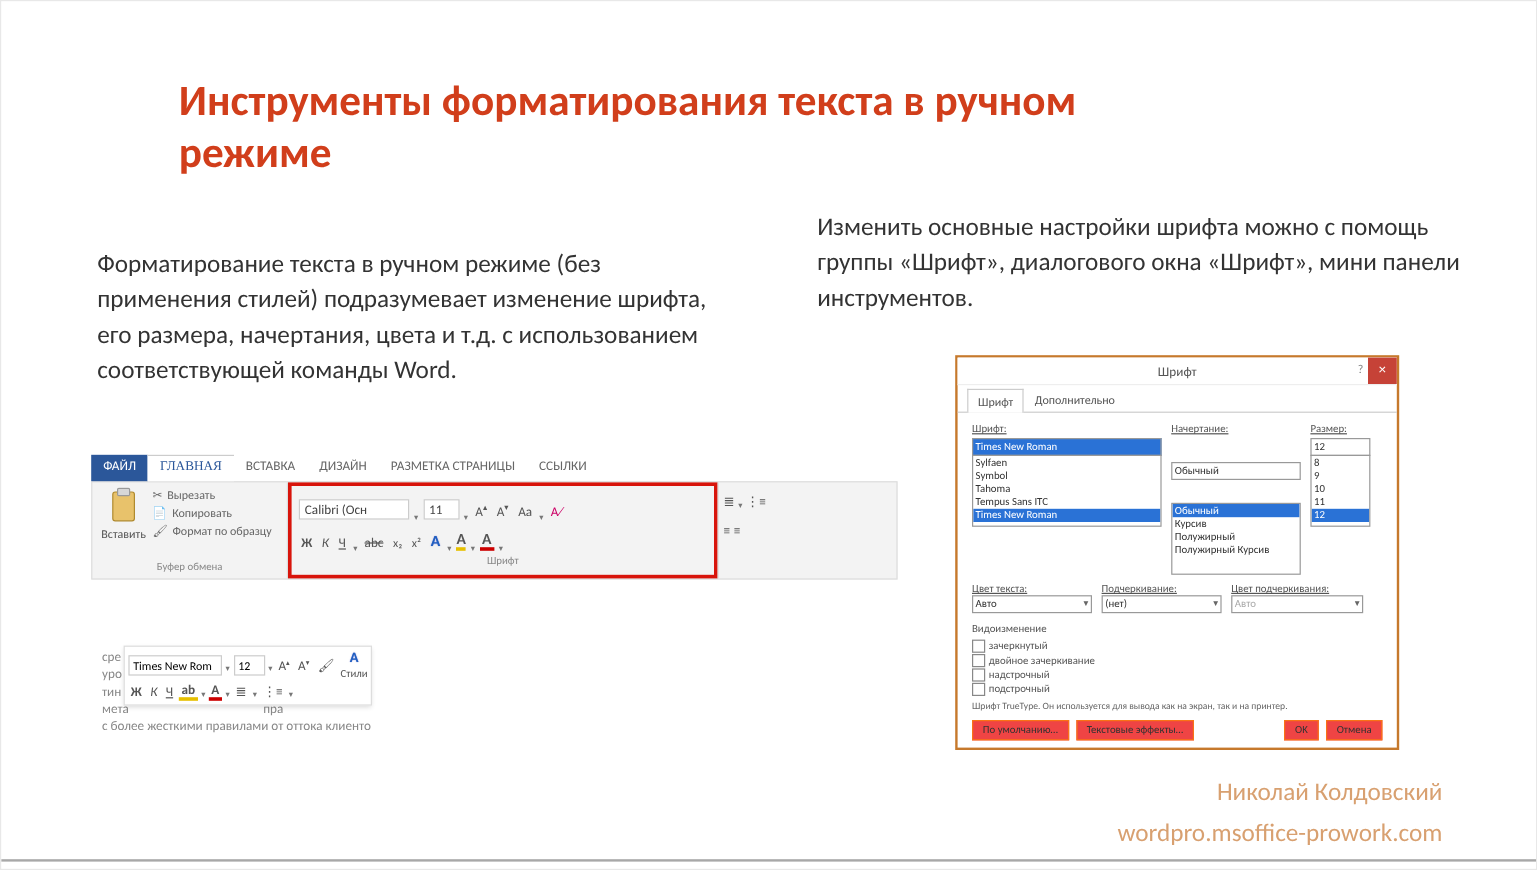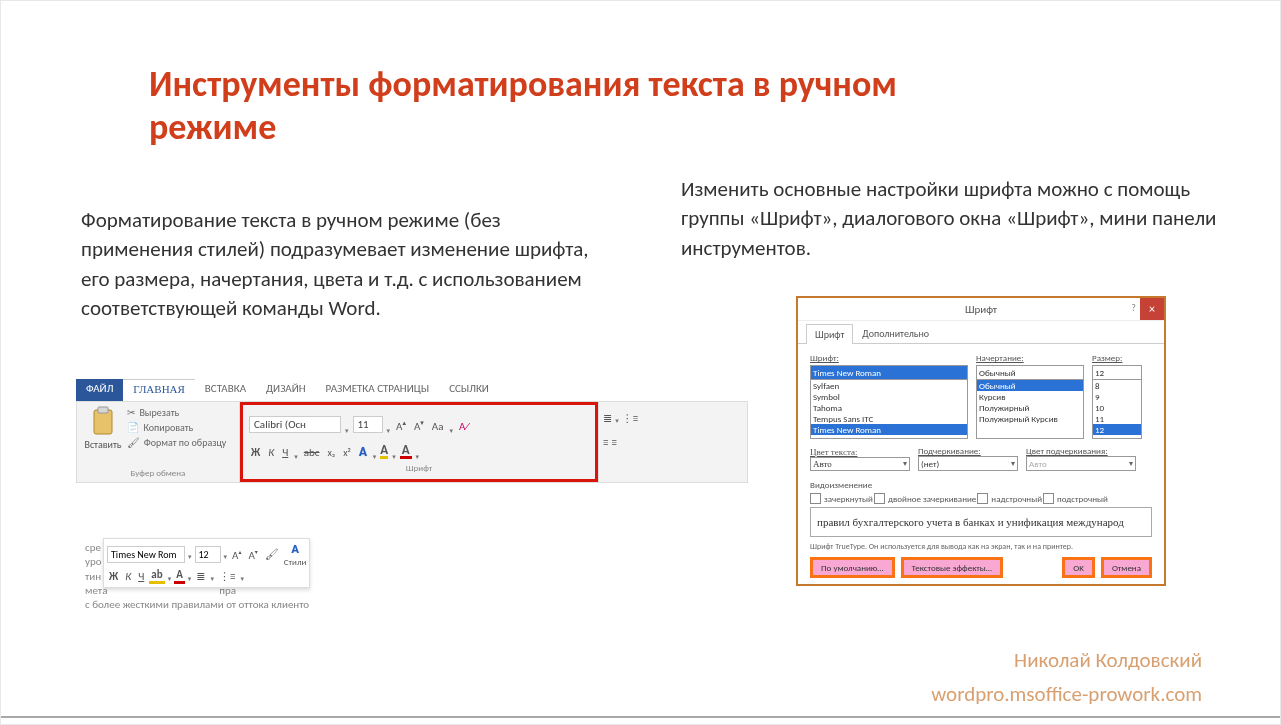--- a/index.html
+++ b/index.html
@@ -159,38 +159,38 @@
   .fd-title{color:#555;font-size:11px;}
   .fd-help{position:absolute;right:28px;color:#888;top:3px;}
   .fd-close{position:absolute;right:0;top:0;width:24px;height:22px;background:#c64237;color:#fff;text-align:center;line-height:22px;font-size:12px;}
   .fd-tabs{display:flex;padding:2px 8px 0;border-bottom:1px solid #ccc;}
   .fd-tab{padding:3px 8px;font-size:10px;color:#555;border:1px solid transparent;border-bottom:none;}
   .fd-tab.active{border-color:#ccc;background:#fff;position:relative;top:1px;}
   .fd-body{padding:8px 12px 6px;}
   .fd-label{font-size:9px;color:#555;text-decoration:underline;}
   .fd-col{display:flex;flex-direction:column;}
   .fd-col.font{width:158px;}
-  .fd-col.style{width:108px;}
+  .fd-col.style{width:108px;gap:20px;}
   .fd-col.size{width:50px;}
   .fd-input{border:1px solid #999;font-size:9px;padding:1px 2px;margin:2px 0 0;}
   .fd-list{border:1px solid #999;height:58px;overflow:hidden;font-size:9px;margin-top:-1px;}
   .fd-list-item{padding:0 2px;white-space:nowrap;}
   .fd-list-item.sel{background:#2a72d6;color:#fff;}
   .fd-3cols{display:flex;gap:8px;}
   .fd-combo{border:1px solid #999;font-size:9px;padding:1px 14px 1px 2px;position:relative;display:inline-block;min-width:60px;}
   .fd-combo::after{content:"▾";position:absolute;right:2px;color:#666;font-size:8px;}
   .fd-effects-head{font-size:9px;color:#555;margin:8px 0 3px;}
   .fd-effects-grid{display:flex;gap:30px;}
-  .fd-effects-col{display:flex;flex-direction:row;gap:1px;}
+  .fd-effects-col{display:flex;flex-direction:column;gap:1px;}
   .fd-check-row{display:flex;align-items:center;gap:3px;font-size:9px;color:#555;}
   .fd-checkbox{width:9px;height:9px;border:1px solid #888;}
   .fd-preview{border:1px solid #aaa;height:28px;margin:3px 0;display:flex;align-items:center;padding-left:6px;font-family:'Times New Roman',serif;font-size:11px;color:#333;overflow:hidden;white-space:nowrap;}
   .fd-note{font-size:8px;color:#666;margin:4px 0;}
   .fd-buttons{display:flex;justify-content:space-between;align-items:center;margin-top:6px;gap:6px;}
-  .fd-btn{border:3px solid #f97316;background:#f9a8d4;font-size:9px;padding:2px 8px;text-align:center;}
+  .fd-btn{border:1px solid #f97316;background:#ef4444;font-size:9px;padding:2px 8px;text-align:center;}
   .fd-buttons-right{display:flex;gap:6px;}
   
   .author{position:absolute;right:78px;top:646px;color:#d8a070;font-size:21px;}
   .url{position:absolute;right:78px;top:680px;color:#d8a070;font-size:21px;}
   
   body::after{content:"";position:absolute;left:0;right:0;bottom:0;height:6px;border-top:2px solid #a8a8a8;z-index:0;}
 </style>
 </head>
 <body>
 
@@ -353,21 +353,21 @@
         <div class="fd-list">
           <div class="fd-list-item">8</div>
           <div class="fd-list-item">9</div>
           <div class="fd-list-item">10</div>
           <div class="fd-list-item">11</div>
           <div class="fd-list-item sel">12</div>
         </div>
       </div>
     </div>
     <div class="fd-3cols" style="margin-top:6px;align-items:flex-end;">
-      <div class="fd-col" style="width:100px;font-family:Liberation Serif, serif;">
+      <div class="fd-col" style="width:100px;">
         <span class="fd-label">Цвет текста:</span>
         <span class="fd-combo">Авто</span>
       </div>
       <div class="fd-col" style="width:100px;">
         <span class="fd-label">Подчеркивание:</span>
         <span class="fd-combo">(нет)</span>
       </div>
       <div class="fd-col" style="width:110px;">
         <span class="fd-label">Цвет подчеркивания:</span>
         <span class="fd-combo" style="color:#aaa">Авто</span>
@@ -387,21 +387,20 @@
         <div class="fd-check-row">
             <span class="fd-checkbox"></span>
             <span>надстрочный</span>
           </div>
         <div class="fd-check-row">
             <span class="fd-checkbox"></span>
             <span>подстрочный</span>
           </div>
       </div>
     </div>
-    <div class="fd-preview">правил бухгалтерского учета в банках и унификация международ</div>
     <div class="fd-note">Шрифт TrueType. Он используется для вывода как на экран, так и на принтер.</div>
     <div class="fd-buttons">
       <div style="display:flex;gap:6px;">
         <span class="fd-btn">По умолчанию…</span>
         <span class="fd-btn">Текстовые эффекты…</span>
       </div>
       <div class="fd-buttons-right">
         <span class="fd-btn">OK</span>
         <span class="fd-btn">Отмена</span>
       </div>

